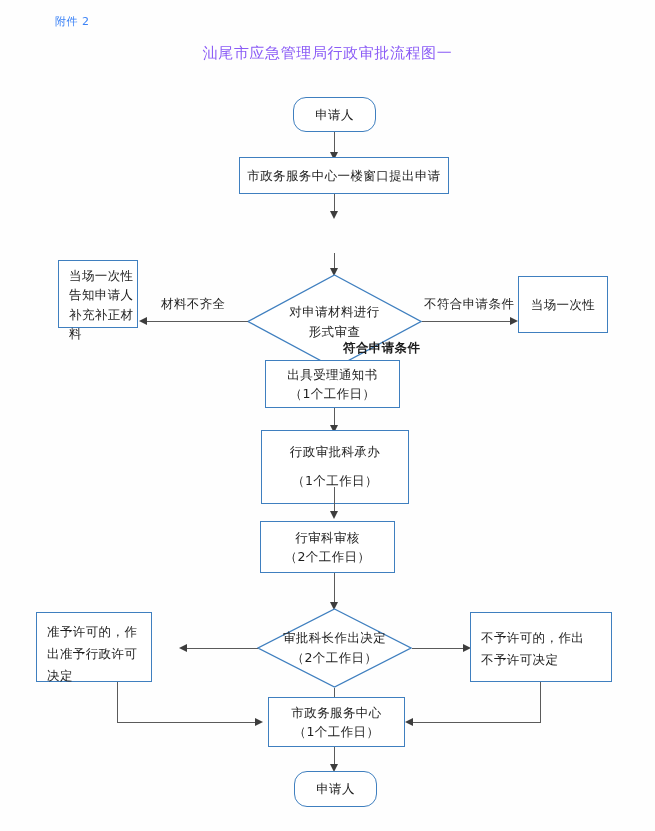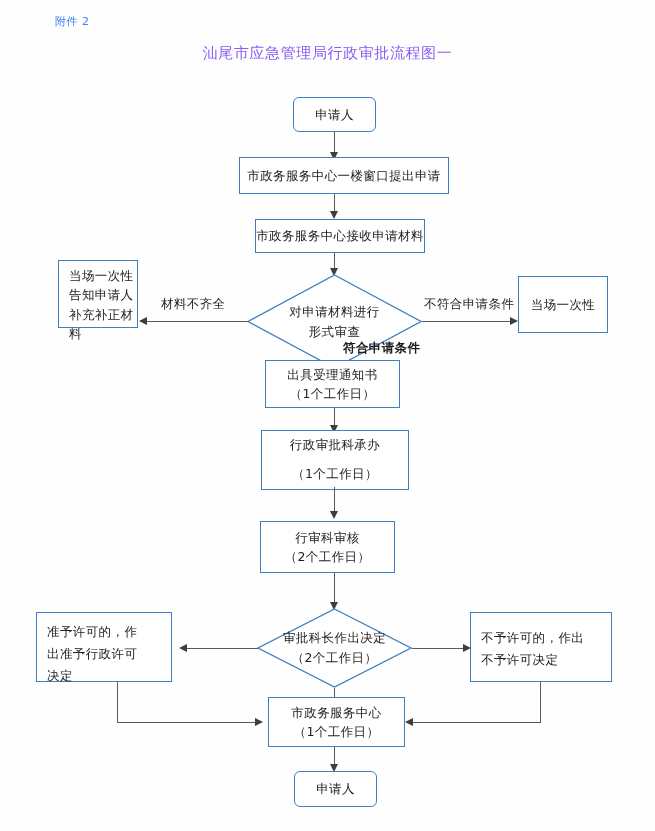--- a/index.html
+++ b/index.html
@@ -50,21 +50,21 @@
     display: flex;
     flex-direction: column;
     align-items: center;
     justify-content: center;
     color: #1d1d1d;
     font-size: 12.5px;
     line-height: 1.55;
     text-align: center;
     letter-spacing: 0.4px;
   }
-  .node.rounded { border-radius: 6px; }
+  .node.rounded { border-radius: 13px; }
   .node .ln { display: block; white-space: nowrap; }
 
   
   .node.justify {
     display: block;
     padding: 5px 5px 4px 10px;
     text-align: justify;
     text-align-last: justify;
     line-height: 1.55;
     font-size: 12.5px;
@@ -164,23 +164,20 @@
   <div class="conn v" style="left:334px; top:132px; height:23px;"></div>
   <div class="arrow down" style="left:330px; top:152px;"></div>
 
   <div class="node" style="left:239px; top:157px; width:210px; height:37px;">
     <span class="ln">市政务服务中心一楼窗口提出申请</span>
   </div>
 
   <div class="conn v" style="left:334px; top:194px; height:20px;"></div>
   <div class="arrow down" style="left:330px; top:211px;"></div>
 
-  <div class="node" style="left:255px; top:219px; width:170px; height:34px;">
-    <span class="ln">市政务服务中心接收申请材料</span>
-  </div>
 
   <div class="conn v" style="left:334px; top:253px; height:20px;"></div>
   <div class="arrow down" style="left:330px; top:268px;"></div>
 
   <div class="diamond" style="left:247px; top:274px; width:175px; height:95px;">
     <div class="shape">
       <svg viewBox="0 0 175 95" preserveAspectRatio="none">
         <polygon points="87.5,1 174,47.5 87.5,94 1,47.5" fill="#ffffff" stroke="#3f7fbf" stroke-width="1.4"></polygon>
       </svg>
     </div>
@@ -214,21 +211,21 @@
   <div class="edge-label" style="left:343px; top:340px;font-weight:bold;">符合申请条件</div>
 
   <div class="node" style="left:265px; top:360px; width:135px; height:48px;">
     <span class="ln">出具受理通知书</span>
     <span class="ln">（1个工作日）</span>
   </div>
 
   <div class="conn v" style="left:334px; top:408px; height:20px;"></div>
   <div class="arrow down" style="left:330px; top:425px;"></div>
 
-  <div class="node" style="left:261px; top:430px; width:148px; height:60px; line-height:2.3;">
+  <div class="node" style="left:261px; top:430px; width:148px; height:74px; line-height:2.3;">
     <span class="ln">行政审批科承办</span>
     <span class="ln">（1个工作日）</span>
   </div>
 
   <div class="conn v" style="left:334px; top:487px; height:27px;"></div>
   <div class="arrow down" style="left:330px; top:511px;"></div>
 
   <div class="node" style="left:260px; top:521px; width:135px; height:52px;">
     <span class="ln">行审科审核</span>
     <span class="ln">（2个工作日）</span>
@@ -245,21 +242,21 @@
     </div>
     <div class="dtext">
       <span class="ln">审批科长作出决定</span>
       <span class="ln">（2个工作日）</span>
     </div>
   </div>
 
   <div class="conn h" style="left:187px; top:648px; width:71px;"></div>
   <div class="arrow left" style="left:179px; top:644px;"></div>
 
-  <div class="node lalign" style="left:36px; top:612px; width:136px; height:70px;">
+  <div class="node lalign" style="left:36px; top:612px; width:116px; height:70px;">
     <span class="ln">准予许可的，作</span>
     <span class="ln">出准予行政许可</span>
     <span class="ln">决定</span>
   </div>
 
   <div class="conn h" style="left:412px; top:648px; width:54px;"></div>
   <div class="arrow right" style="left:463px; top:644px;"></div>
 
   <div class="node lalign" style="left:470px; top:612px; width:142px; height:70px; padding-top:14px;">
     <span class="ln">不予许可的，作出</span>

